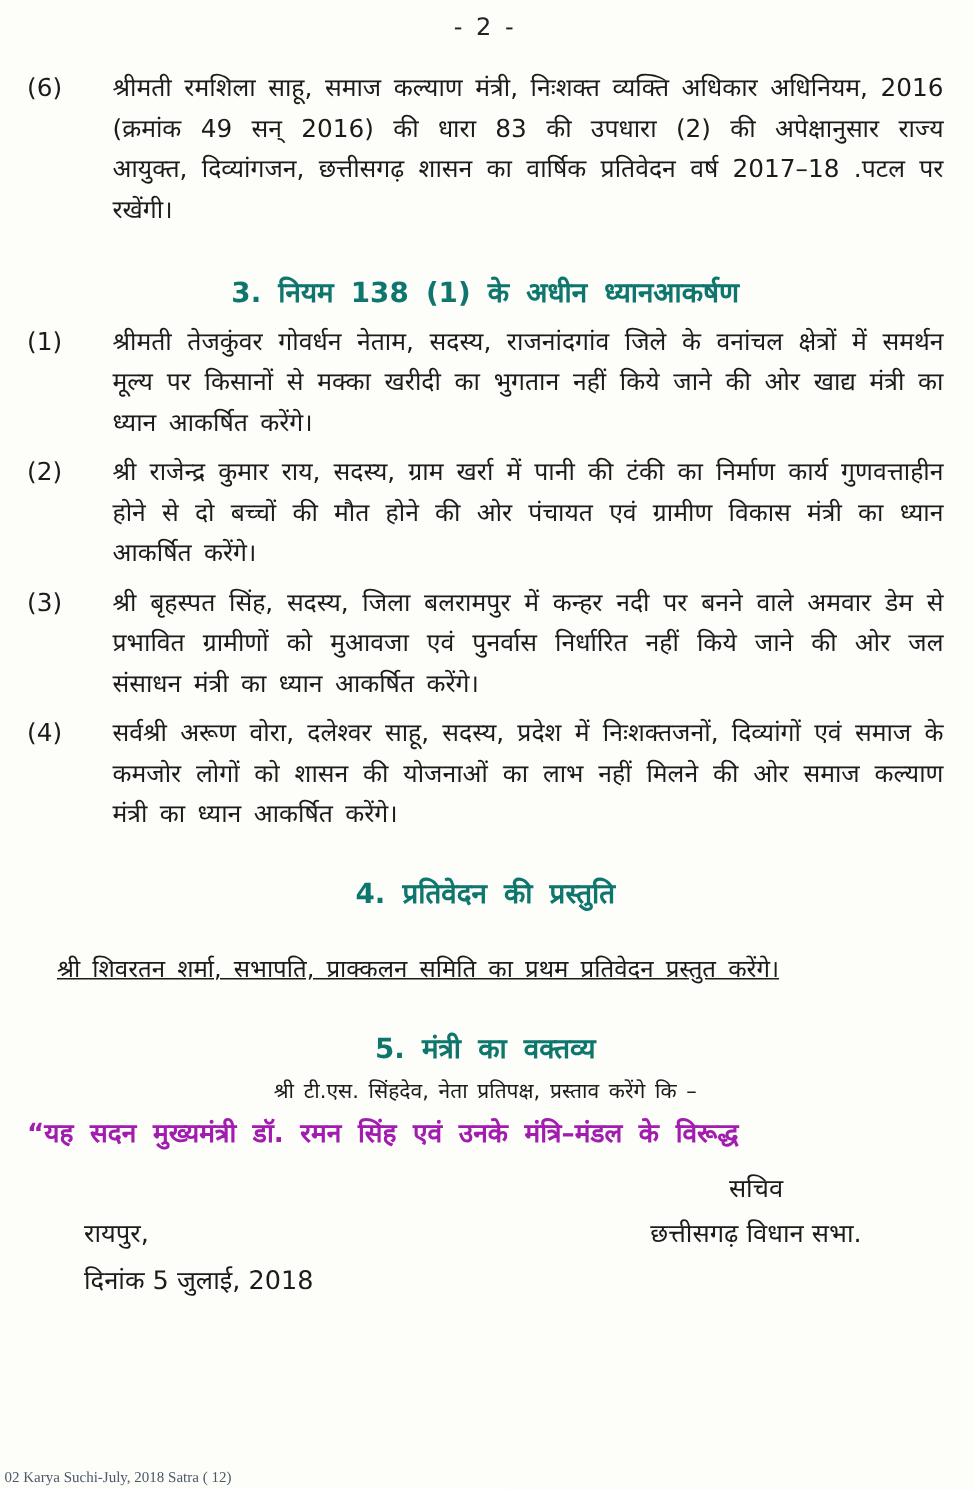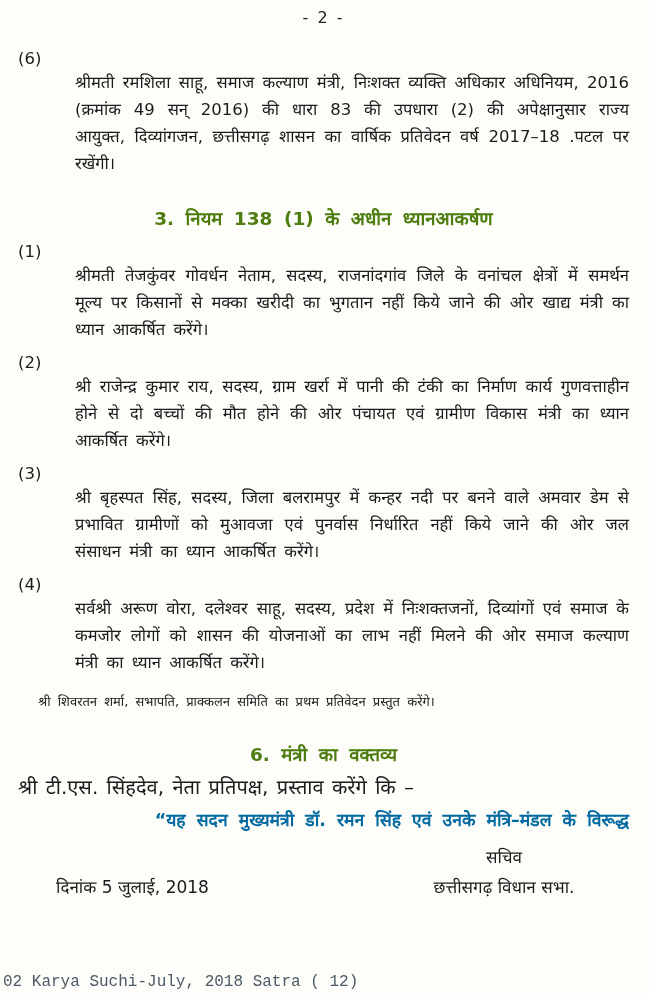--- a/index.html
+++ b/index.html
@@ -31,58 +31,59 @@
     line-height: 27px;
   }
   .item .num {
     flex: 0 0 57px;
     width: 57px;
   }
   .item .txt {
     flex: 1;
     text-align: justify;
     word-spacing: 3px;
-    margin-top: 24px;
   }
   .item-top { margin-top: 18px; }
   .heading {
     margin: 0;
     text-align: center;
     font-size: 18.5px;
     font-weight: 700;
     word-spacing: 5px;
-    color: #4d7c0f;
+    color: #0f766e;
   }
   .h-3 { margin-top: 28px; margin-bottom: 8px; }
   .sec3-item { margin-top: 6px; }
   .h-4 { margin-top: 26px; }
   .h-5 { margin-top: 26px; }
   .h-6 { margin-top: 34px; }
   .para {
-    margin: 12px 0 0 0;
-    font-size: 13px;
+    margin: 25px 0 0 0;
+    font-size: 16px;
     line-height: 27px;
     word-spacing: 3px;
     text-align: justify;
+    text-decoration: underline;
   }
   .indent-sm { text-indent: 20px; }
   .indent-lg { text-indent: 45px; }
   .mover {
     margin: 7px 0 0 0;
-    font-size: 20px;
+    text-align: center;
+    font-size: 14px;
     word-spacing: 2px;
   }
   .motion-line {
     margin: 7px 0 0 0;
-    text-align: right;
+    text-align: left;
     font-size: 17.5px;
     font-weight: 700;
     line-height: 27px;
     word-spacing: 5px;
-    color: #0369a1;
+    color: #a21caf;
   }
   .signature-row {
     margin-top: 8px;
     display: flex;
     justify-content: space-between;
     align-items: flex-start;
   }
   .sig-left {
     margin-left: 38px;
     padding-top: 30px;
@@ -93,22 +94,22 @@
     text-align: center;
     font-size: 17px;
     line-height: 30px;
     margin-right: 10px;
     min-width: 230px;
   }
   .footer-note {
     position: absolute;
     left: 3px;
     bottom: 2px;
-    font-family: Liberation Mono, monospace;
-    font-size: 16px;
+    font-family: Liberation Serif, serif;
+    font-size: 10px;
     color: #4c5a66;
   }
 </style>
 </head>
 <body>
 
 <div class="doc">
 
   <div class="page-number">- 2 -</div>
 
@@ -132,29 +133,31 @@
   <div class="item sec3-item">
     <span class="num">(3)</span>
     <span class="txt">श्री बृहस्पत सिंह, सदस्य, जिला बलरामपुर में कन्हर नदी पर बनने वाले अमवार डेम से प्रभावित ग्रामीणों को मुआवजा एवं पुनर्वास निर्धारित नहीं किये जाने की ओर जल संसाधन मंत्री का ध्यान आकर्षित करेंगे।</span>
   </div>
 
   <div class="item sec3-item">
     <span class="num">(4)</span>
     <span class="txt">सर्वश्री अरूण वोरा, दलेश्वर साहू, सदस्य, प्रदेश में निःशक्तजनों, दिव्यांगों एवं समाज के कमजोर लोगों को शासन की योजनाओं का लाभ नहीं मिलने की ओर समाज कल्याण मंत्री का ध्यान आकर्षित करेंगे।</span>
   </div>
 
+  <h2 class="heading h-4">4. प्रतिवेदन की प्रस्तुति</h2>
   <p class="para indent-sm">श्री शिवरतन शर्मा, सभापति, प्राक्कलन समिति का प्रथम प्रतिवेदन प्रस्तुत करेंगे।</p>
 
-  <h2 class="heading h-5">6. मंत्री का वक्तव्य</h2>
+  <h2 class="heading h-5">5. मंत्री का वक्तव्य</h2>
 
   <p class="mover">श्री टी.एस. सिंहदेव, नेता प्रतिपक्ष, प्रस्ताव करेंगे कि –</p>
   <p class="motion-line">“यह सदन मुख्यमंत्री डॉ. रमन सिंह एवं उनके मंत्रि–मंडल के विरूद्ध</p>
 
   <div class="signature-row">
     <div class="sig-left">
+      <div>रायपुर,</div>
       <div>दिनांक 5 जुलाई, 2018</div>
     </div>
     <div class="sig-right">
       <div>सचिव</div>
       <div>छत्तीसगढ़ विधान सभा.</div>
     </div>
   </div>
 
   <div class="footer-note">02 Karya Suchi-July, 2018 Satra  ( 12)</div>
 

